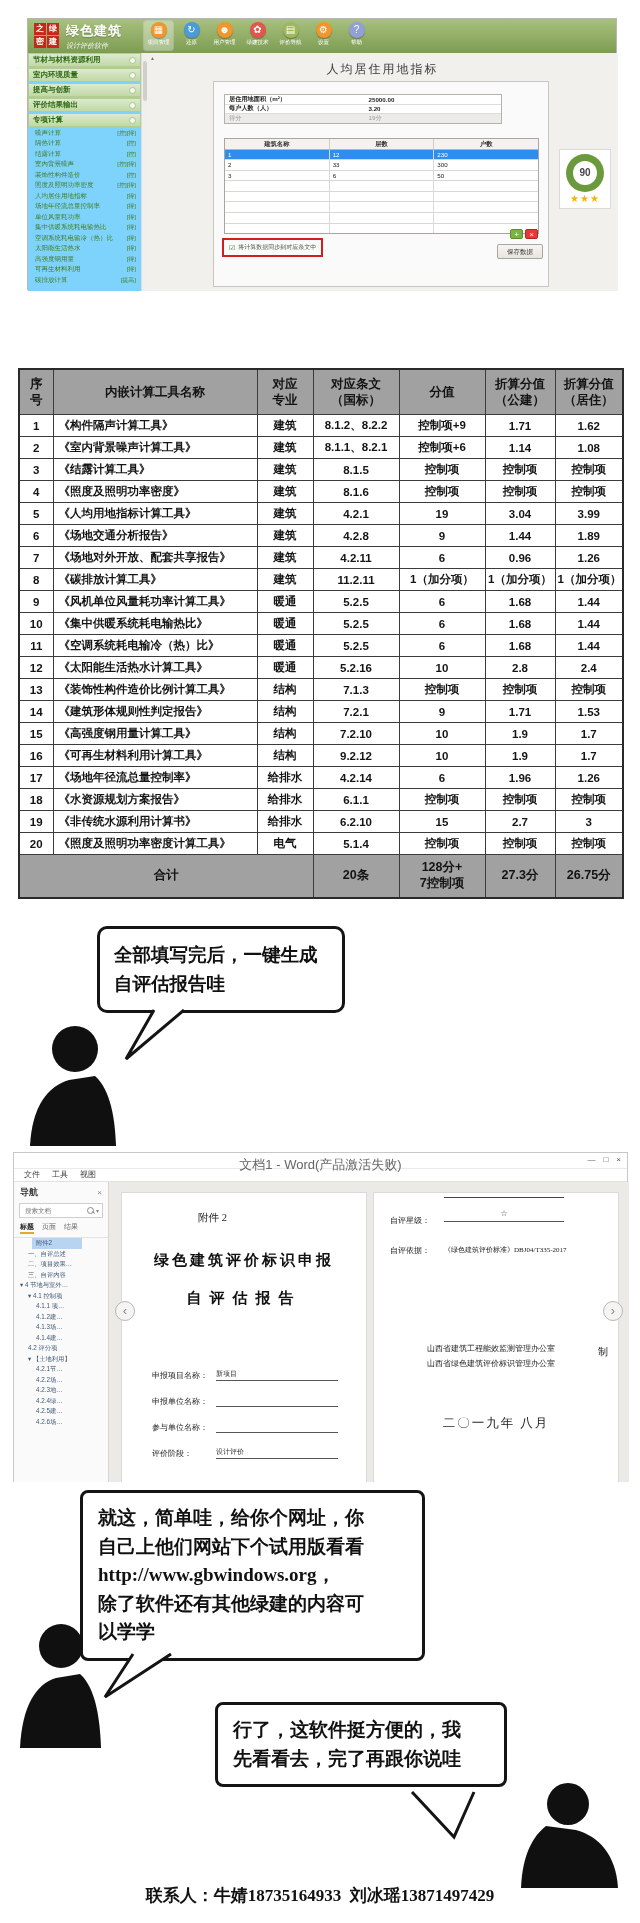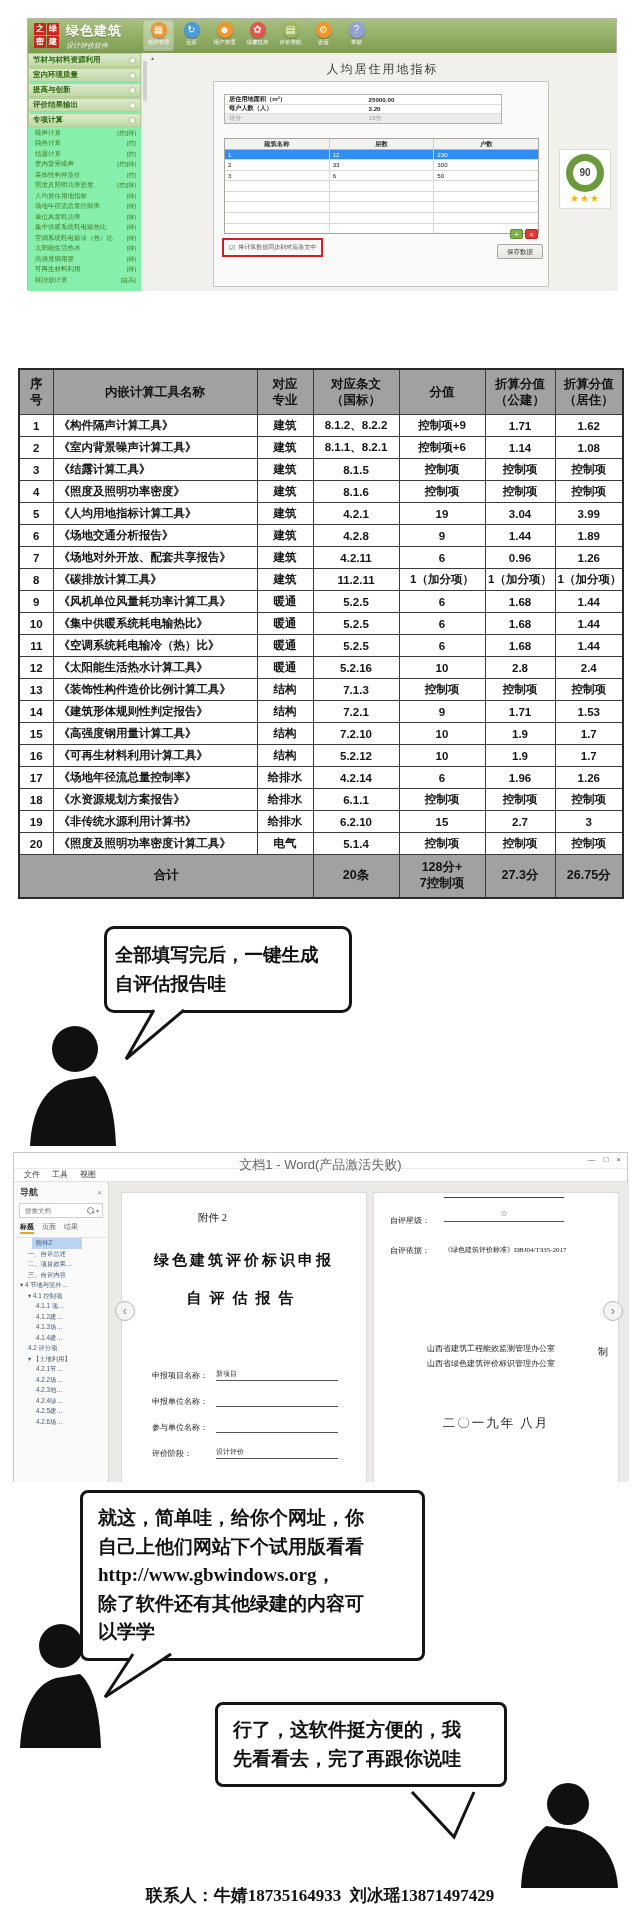--- a/index.html
+++ b/index.html
@@ -12,21 +12,21 @@
   .logo{position:absolute;left:6px;top:4px;width:26px;height:26px;display:grid;grid-template-columns:12px 12px;grid-template-rows:12px 12px;gap:1px;}
   .lch{background:#c9271b;color:#fff;font-size:8px;line-height:12px;text-align:center;font-weight:bold;font-family:"Liberation Serif",serif;}
   .brand{position:absolute;left:38px;top:3px;color:#fff;}
   .brand-t{font-size:13px;font-weight:bold;letter-spacing:1px;text-shadow:0 1px 1px rgba(0,0,0,.25);}
   .brand-s{font-size:7px;font-style:italic;opacity:.9;margin-top:1px;}
   .toolbar{position:absolute;left:115px;top:1px;display:flex;gap:2px;}
   .tool{width:31px;height:31px;border-radius:3px;display:flex;flex-direction:column;align-items:center;justify-content:flex-start;padding-top:2px;box-sizing:border-box;cursor:pointer;}
   .tool.active{background:rgba(255,255,255,.35);box-shadow:inset 0 0 2px rgba(0,0,0,.2);}
   .tico{width:16px;height:16px;border-radius:50%;color:#fff;font-size:10px;line-height:16px;text-align:center;box-shadow:0 1px 1px rgba(0,0,0,.3);}
   .tlabel{font-size:5.5px;color:#fff;margin-top:1px;white-space:nowrap;}
-  .sidebar{position:absolute;left:0;top:34px;width:113px;height:238px;background:#86efac;overflow:hidden;}
+  .sidebar{position:absolute;left:0;top:34px;width:113px;height:238px;background:#7dd3fc;overflow:hidden;}
   .acc{height:14px;margin-bottom:1px;background:linear-gradient(#dcead0,#c2d8a6);border:1px solid #b3cc93;box-sizing:border-box;display:flex;align-items:center;justify-content:space-between;padding:0 4px;cursor:pointer;}
   .acc-t{font-size:7.5px;font-weight:bold;color:#2f6a12;white-space:nowrap;}
   .acc-i{width:7px;height:7px;border-radius:50%;background:#f4f9ee;border:1px solid #a9c68b;box-sizing:border-box;}
   .sitem{height:10.5px;display:flex;align-items:center;justify-content:space-between;padding:0 5px 0 7px;cursor:pointer;}
   .sl{font-size:6.5px;color:#457c23;white-space:nowrap;}
   .st{font-size:6px;color:#457c23;white-space:nowrap;}
   .sscroll{position:absolute;left:113px;top:34px;width:6px;height:238px;background:#efefee;border-left:1px solid #ddd;box-sizing:border-box;}
   .sthumb{width:4px;height:40px;background:#cfcfcc;margin:8px auto 0;border-radius:2px;}
   .mainarea{position:absolute;left:119px;top:34px;width:471px;height:238px;background:#f2f0ed;}
   .scroll-arrow{position:absolute;left:3px;top:2px;font-size:5px;color:#777;}
@@ -497,21 +497,21 @@
             <td>结构</td>
             <td>7.2.10</td>
             <td>10</td>
             <td>1.9</td>
             <td>1.7</td>
           </tr>
           <tr>
             <td>16</td>
             <td class="tname">《可再生材料利用计算工具》</td>
             <td>结构</td>
-            <td>5.2.12</td>
+            <td>9.2.12</td>
             <td>10</td>
             <td>1.9</td>
             <td>1.7</td>
           </tr>
           <tr>
             <td>17</td>
             <td class="tname">《场地年径流总量控制率》</td>
             <td>给排水</td>
             <td>4.2.14</td>
             <td>6</td>
@@ -550,21 +550,21 @@
             <td>20条</td>
             <td>128分+
 7控制项</td>
             <td>27.3分</td>
             <td>26.75分</td>
           </tr>
         </tbody>
     </table>
   </div>
 
-  <div class="bubble" style="left:104px;top:926px;width:248px;padding:12px 8px;font-size:18.5px;line-height:1.55;">全部填写完后，一键生成
+  <div class="bubble" style="left:97px;top:926px;width:248px;padding:12px 14px;font-size:18.5px;line-height:1.55;">全部填写完后，一键生成
 自评估报告哇</div>
   <svg class="tail" style="left:118px;top:1009px;" width="70" height="52">
     <path d="M36 1 L8 50 L66 1" fill="#ffffff" stroke="#141414" stroke-width="3"></path>
   </svg>
   <div class="sil" style="left:22px;top:1024px;">
     <svg width="95" height="122" viewBox="0 0 95 122">
       <circle cx="53" cy="25" r="23" fill="#101010"></circle>
       <path d="M8 122 C10 82 26 62 47 56 L73 52 C89 66 93 96 94 122 Z" fill="#101010"></path>
     </svg>
   </div>

